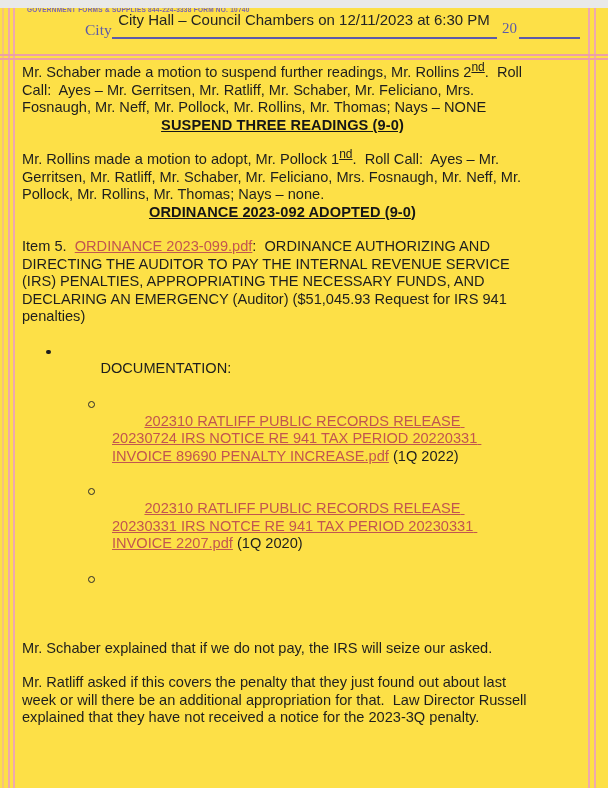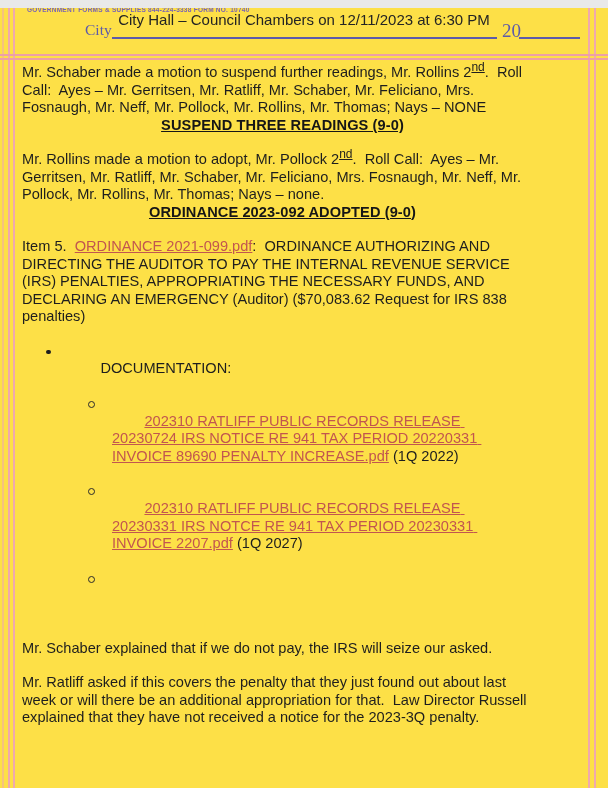--- a/index.html
+++ b/index.html
@@ -26,21 +26,21 @@
     font-size:15px; color:#242424;
   }
   .held-label {
     position:absolute; top:13px; left:85px;
     font-family:"Liberation Serif", serif; font-size:15.5px; color:#5d5baa;
   }
   .held-line { position:absolute; height:1.6px; background:#5d5baa; }
   .hl1 { top:29px; left:112px; width:385px; }
   .year-prefix {
     position:absolute; top:12px; left:502px;
-    font-family:"Liberation Serif", serif; font-size:19px; color:#5d5baa;
+    font-family:"Liberation Serif", serif; font-size:15px; color:#5d5baa;
   }
   .hl2 { top:29px; left:519px; width:61px; }
 
   
   .body {
     position:absolute; top:56px; left:22px; width:521px;
     font-size:14.6px; line-height:17.5px;
   }
   .body p { margin:0 0 17px 0; white-space:pre-wrap; }
   .body p.tight { margin-bottom:0; }
@@ -82,34 +82,34 @@
   <span class="held-label">City</span>
   <div class="held-line hl1"></div>
   <span class="year-prefix">20</span>
   <div class="held-line hl2"></div>
 
   <div class="body">
 
     <p class="tight"><span>Mr. Schaber made a motion to suspend further readings, Mr. Rollins 2</span><sup class="ord">nd</sup><span>.  Roll Call:  Ayes – Mr. Gerritsen, Mr. Ratliff, Mr. Schaber, Mr. Feliciano, Mrs. Fosnaugh, Mr. Neff, Mr. Pollock, Mr. Rollins, Mr. Thomas; Nays – NONE</span></p>
     <p class="result">SUSPEND THREE READINGS (9-0)</p>
 
-    <p class="tight"><span>Mr. Rollins made a motion to adopt, Mr. Pollock 2</span><sup class="ord">nd</sup><span>.  Roll Call:  Ayes – Mr. Gerritsen, Mr. Ratliff, Mr. Schaber, Mr. Feliciano, Mrs. Fosnaugh, Mr. Neff, Mr. Pollock, Mr. Rollins, Mr. Thomas; Nays – none.</span></p>
+    <p class="tight"><span>Mr. Rollins made a motion to adopt, Mr. Pollock 1</span><sup class="ord">nd</sup><span>.  Roll Call:  Ayes – Mr. Gerritsen, Mr. Ratliff, Mr. Schaber, Mr. Feliciano, Mrs. Fosnaugh, Mr. Neff, Mr. Pollock, Mr. Rollins, Mr. Thomas; Nays – none.</span></p>
     <p class="result">ORDINANCE 2023-092 ADOPTED (9-0)</p>
 
-    <p><span>Item 5.  </span><a class="doc-link">ORDINANCE 2021-099.pdf</a><span>:  ORDINANCE AUTHORIZING AND DIRECTING THE AUDITOR TO PAY THE INTERNAL REVENUE SERVICE (IRS) PENALTIES, APPROPRIATING THE NECESSARY FUNDS, AND DECLARING AN EMERGENCY (Auditor) ($70,083.62 Request for IRS 838 penalties)</span></p>
+    <p><span>Item 5.  </span><a class="doc-link">ORDINANCE 2023-099.pdf</a><span>:  ORDINANCE AUTHORIZING AND DIRECTING THE AUDITOR TO PAY THE INTERNAL REVENUE SERVICE (IRS) PENALTIES, APPROPRIATING THE NECESSARY FUNDS, AND DECLARING AN EMERGENCY (Auditor) ($51,045.93 Request for IRS 941 penalties)</span></p>
 
     <ul class="docs">
       <li class="doc-label">
         <span class="dot"></span><span>DOCUMENTATION:</span>
       </li>
       <li class="doc-item">
         <span class="circle"></span><a class="doc-link">202310 RATLIFF PUBLIC RECORDS RELEASE 20230724 IRS NOTICE RE 941 TAX PERIOD 20220331 INVOICE 89690 PENALTY INCREASE.pdf</a><span> (1Q 2022)</span>
       </li>
       <li class="doc-item">
-        <span class="circle"></span><a class="doc-link">202310 RATLIFF PUBLIC RECORDS RELEASE 20230331 IRS NOTCE RE 941 TAX PERIOD 20230331 INVOICE 2207.pdf</a><span> (1Q 2027)</span>
+        <span class="circle"></span><a class="doc-link">202310 RATLIFF PUBLIC RECORDS RELEASE 20230331 IRS NOTCE RE 941 TAX PERIOD 20230331 INVOICE 2207.pdf</a><span> (1Q 2020)</span>
       </li>
       <li class="doc-item">
         <span class="circle"></span>
       </li>
     </ul>
 
     <p>Mr. Schaber explained that if we do not pay, the IRS will seize our asked.</p>
 
     <p>Mr. Ratliff asked if this covers the penalty that they just found out about last week or will there be an additional appropriation for that.  Law Director Russell explained that they have not received a notice for the 2023-3Q penalty.</p>
 

